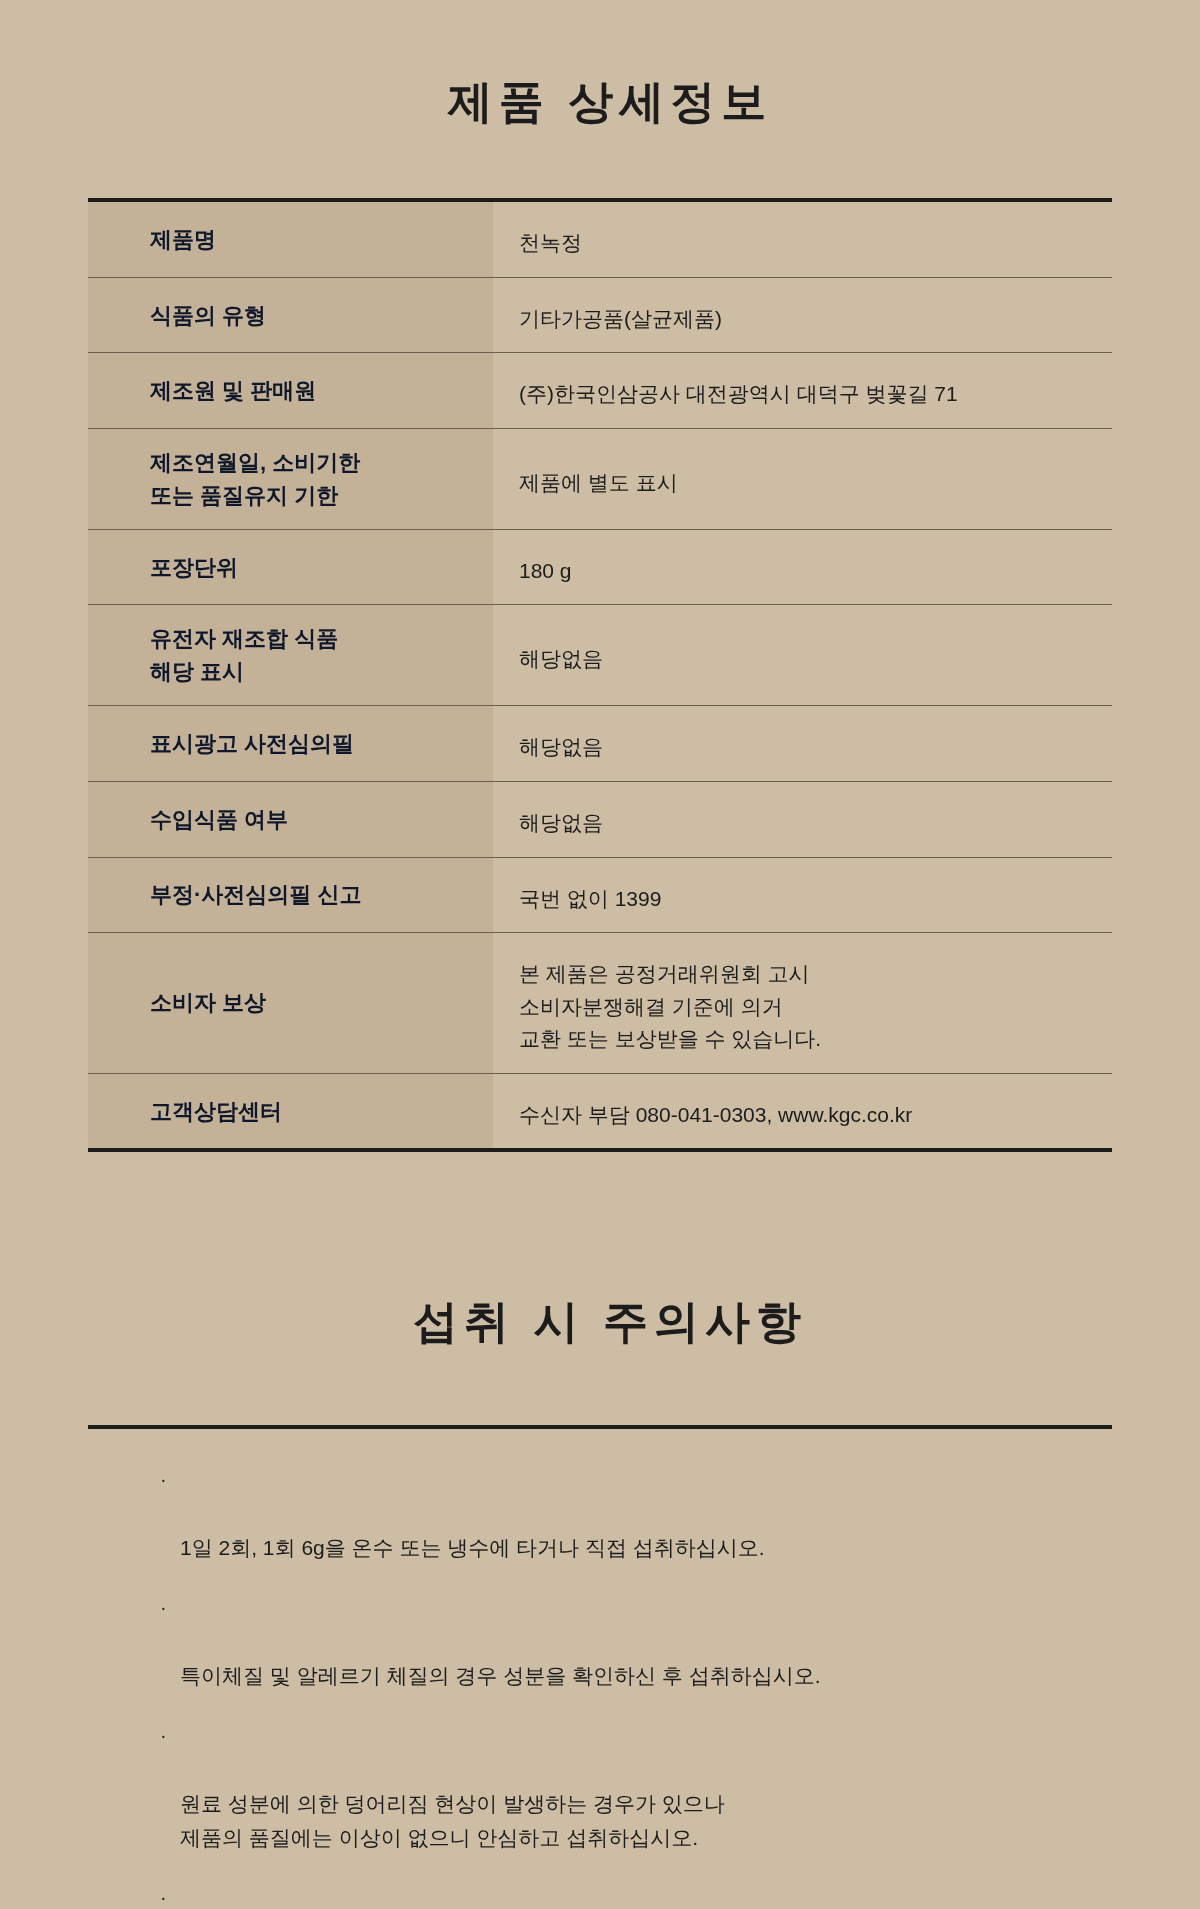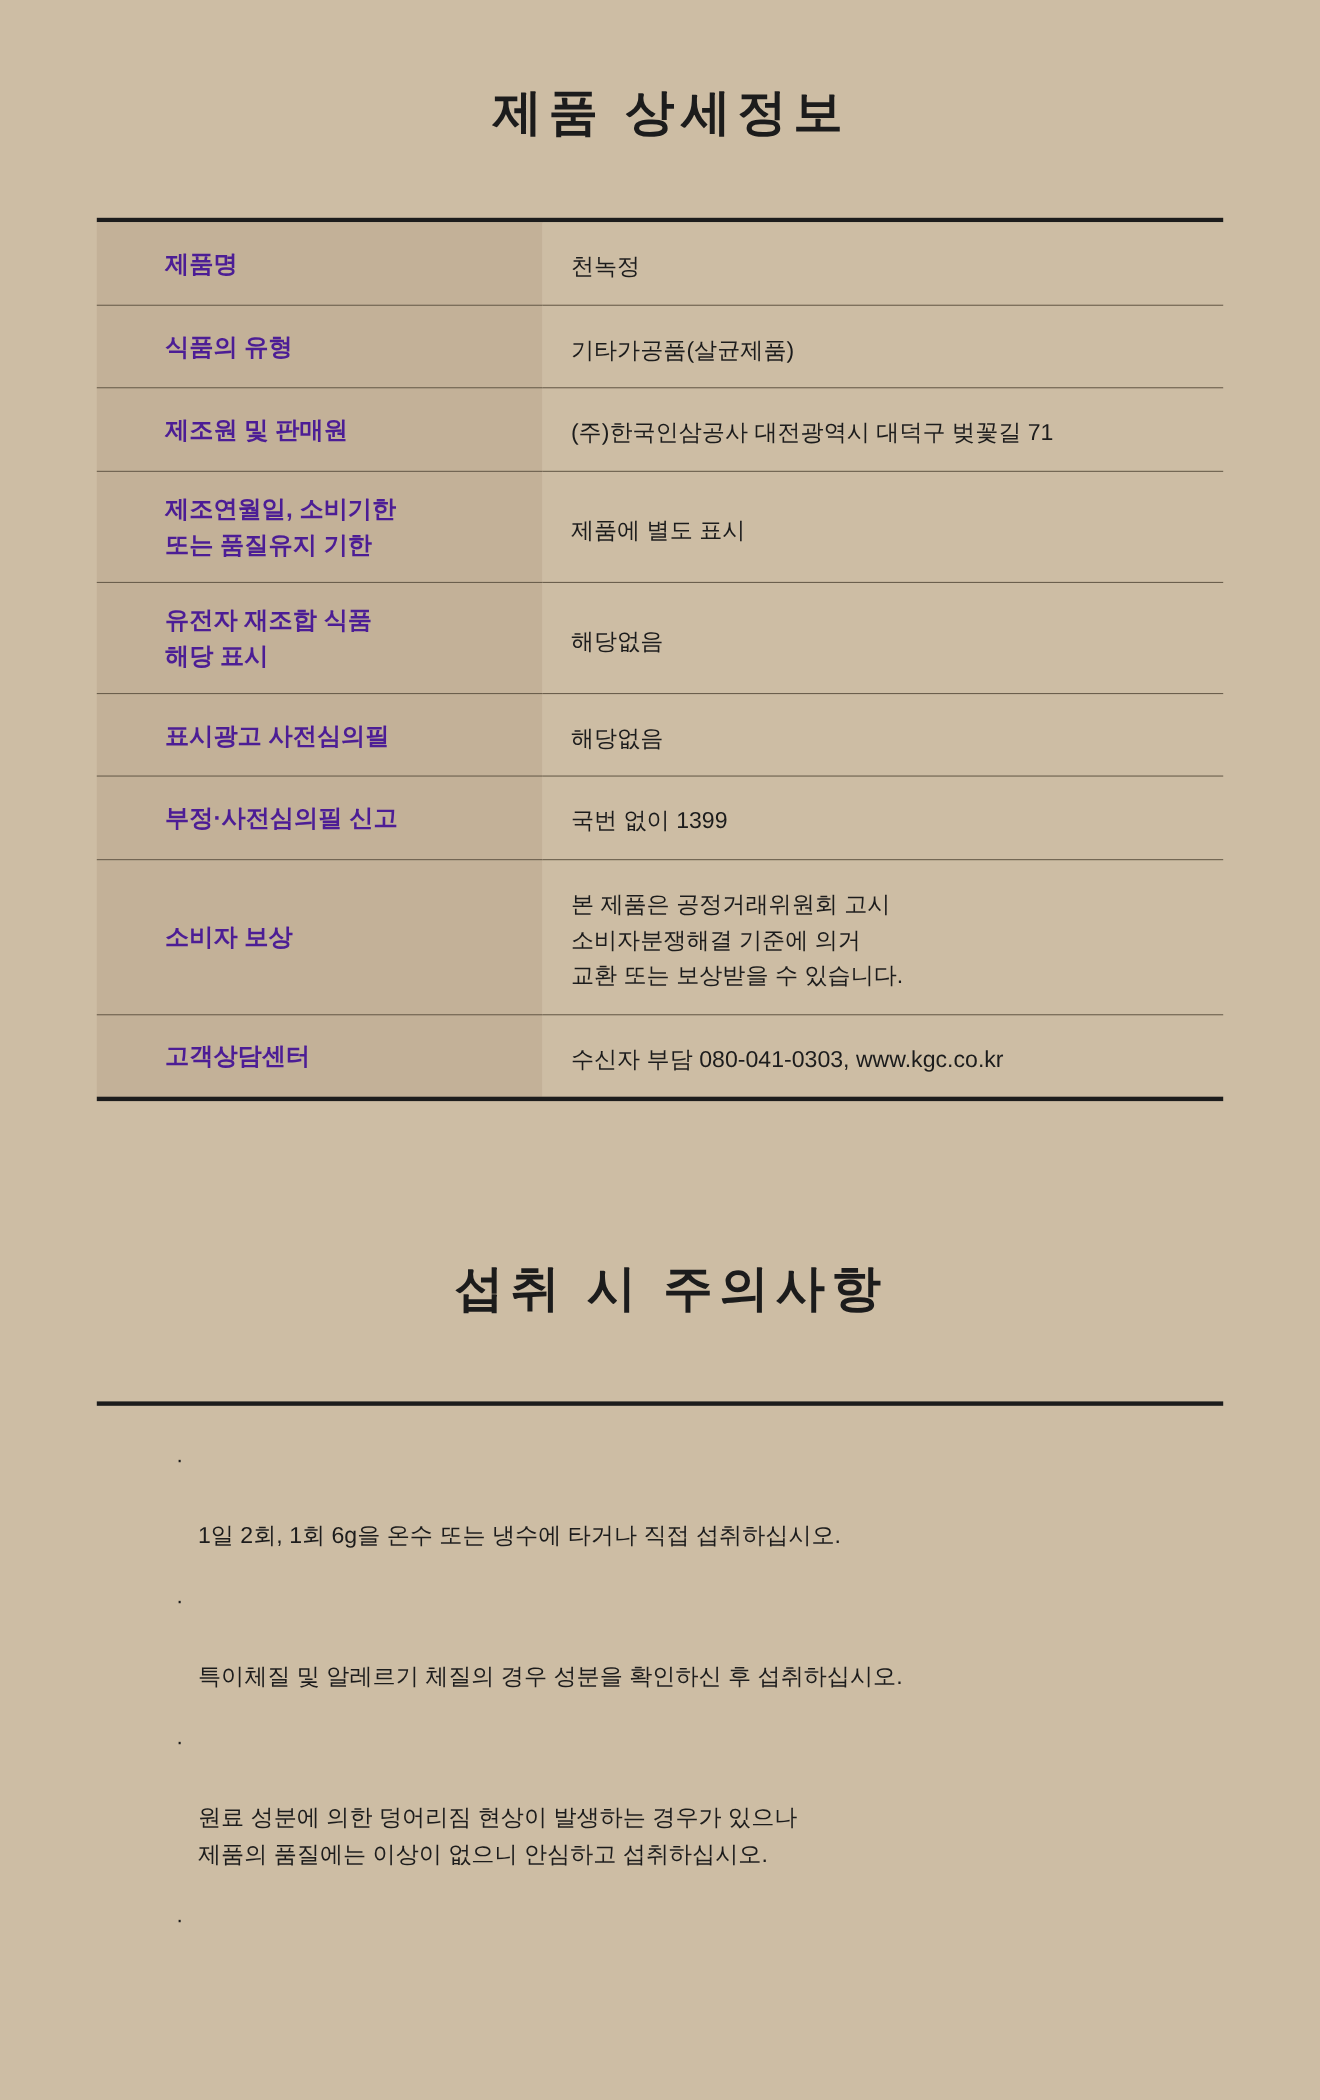--- a/index.html
+++ b/index.html
@@ -58,21 +58,21 @@
   }
   table.spec-table th {
     width: 405px;
     background: #c3b198;
     text-align: left;
     font-size: 22px;
     font-weight: bold;
     padding: 17px 0 17px 62px;
     vertical-align: middle;
     line-height: 1.5;
-    color: #4c1d95;
+    color: #0f172a;
     box-sizing: border-box;
   }
   table.spec-table td {
     background: #cdbda4;
     font-size: 21px;
     font-weight: normal;
     padding: 25px 20px 17px 26px;
     vertical-align: middle;
     line-height: 1.55;
     color: #1c1c1c;
@@ -150,26 +150,34 @@
         <tr>
           <th class="multiline">제조원 및 판매원</th>
           <td class="multiline">(주)한국인삼공사 대전광역시 대덕구 벚꽃길 71</td>
         </tr>
         <tr>
           <th class="multiline">제조연월일, 소비기한
 또는 품질유지 기한</th>
           <td class="multiline">제품에 별도 표시</td>
         </tr>
         <tr>
+          <th class="multiline">포장단위</th>
+          <td class="multiline">180 g</td>
+        </tr>
+        <tr>
           <th class="multiline">유전자 재조합 식품
 해당 표시</th>
           <td class="multiline">해당없음</td>
         </tr>
         <tr>
           <th class="multiline">표시광고 사전심의필</th>
+          <td class="multiline">해당없음</td>
+        </tr>
+        <tr>
+          <th class="multiline">수입식품 여부</th>
           <td class="multiline">해당없음</td>
         </tr>
         <tr>
           <th class="multiline">부정·사전심의필 신고</th>
           <td class="multiline">국번 없이 1399</td>
         </tr>
         <tr>
           <th class="multiline">소비자 보상</th>
           <td class="multiline">본 제품은 공정거래위원회 고시
 소비자분쟁해결 기준에 의거

